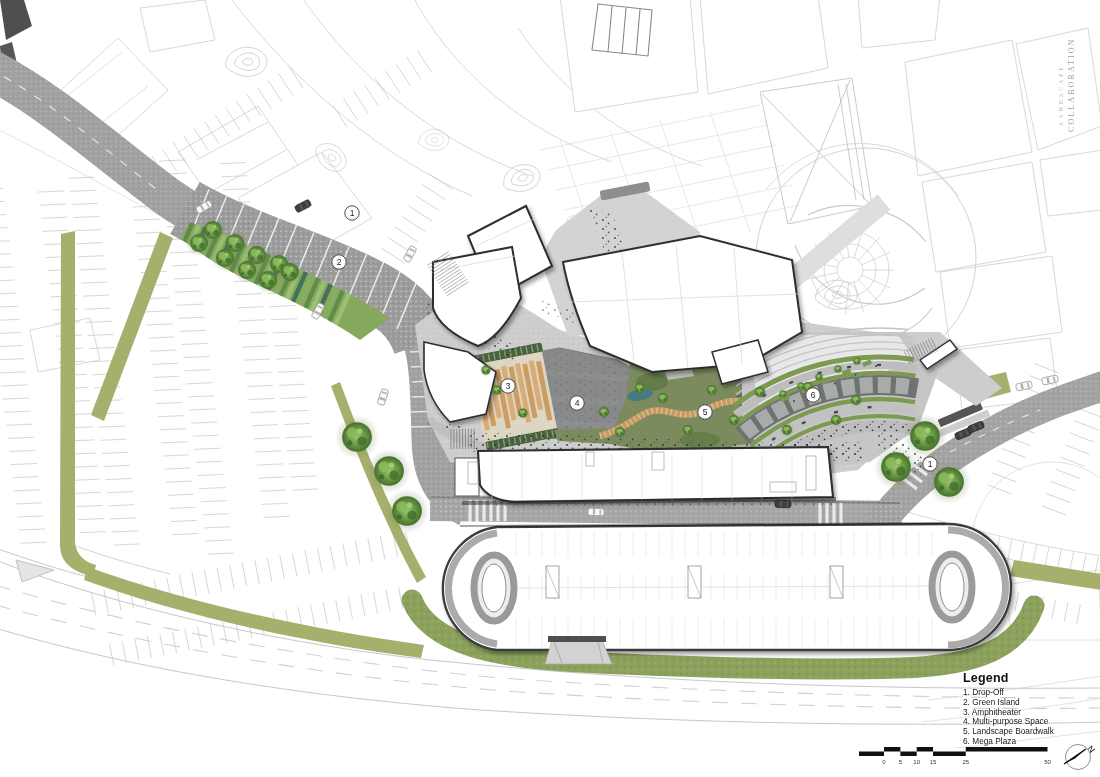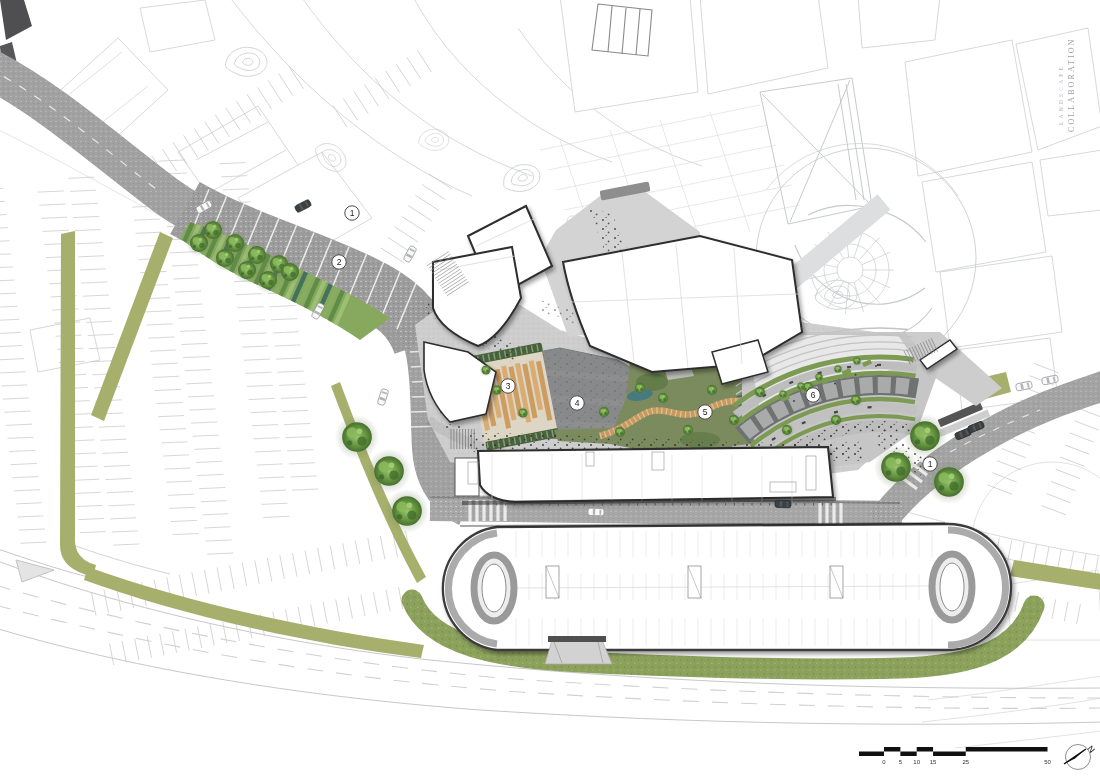--- a/index.html
+++ b/index.html
@@ -1057,18 +1057,29 @@
         <text x="1047.5" y="764" text-anchor="middle" font-size="6" fill="#333">50</text>
       </g>
 <g>
   <circle cx="1078" cy="757" r="12.5" fill="rgba(255,255,255,.5)" stroke="#8e8e8e" stroke-width="1"></circle>
   <polygon points="1064,764 1086,749 1075,758.5" fill="#0c0c0c"></polygon>
   <line x1="1064" y1="764" x2="1086" y2="749" stroke="#0c0c0c" stroke-width="1.4"></line>
   <text x="1089" y="751" font-size="8.5" fill="#111" text-anchor="middle" transform="rotate(50 1089 751)">N</text>
 </g>
 </svg>
 
+<div class="legend">
+  <h3>Legend</h3>
+  <ul>
+        <li>1. Drop-Off</li>
+        <li>2. Green Island</li>
+        <li>3. Amphitheater</li>
+        <li>4. Multi-purpose Space</li>
+        <li>5. Landscape Boardwalk</li>
+        <li>6. Mega Plaza</li>
+      </ul>
+</div>
 
 <div class="brand">
   <div class="l1">LANDSCAPE</div>
   <div class="l2">COLLABORATION</div>
 </div>
 </div>
 
 </body></html>

